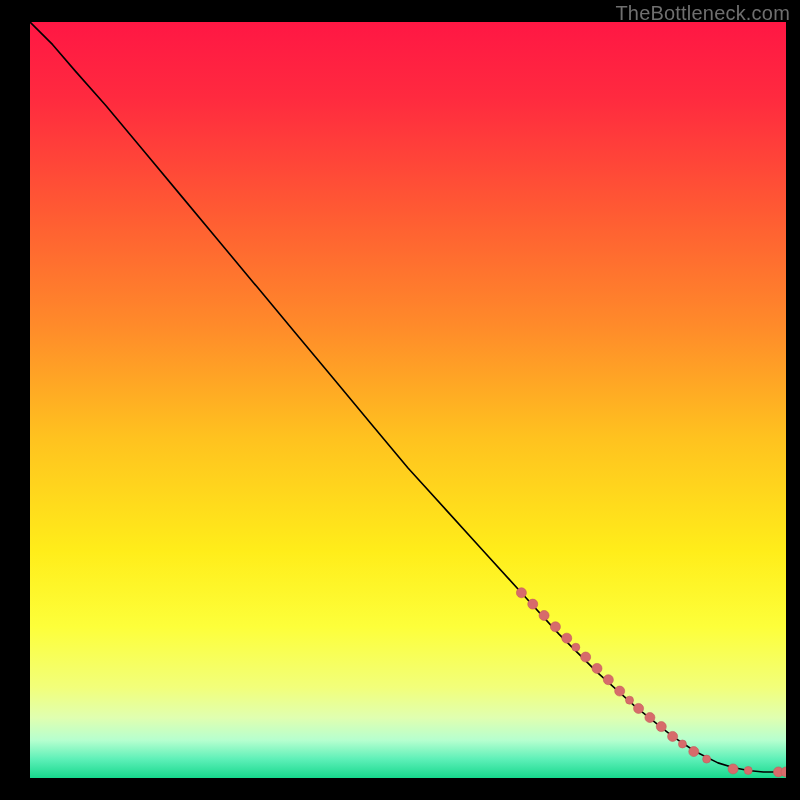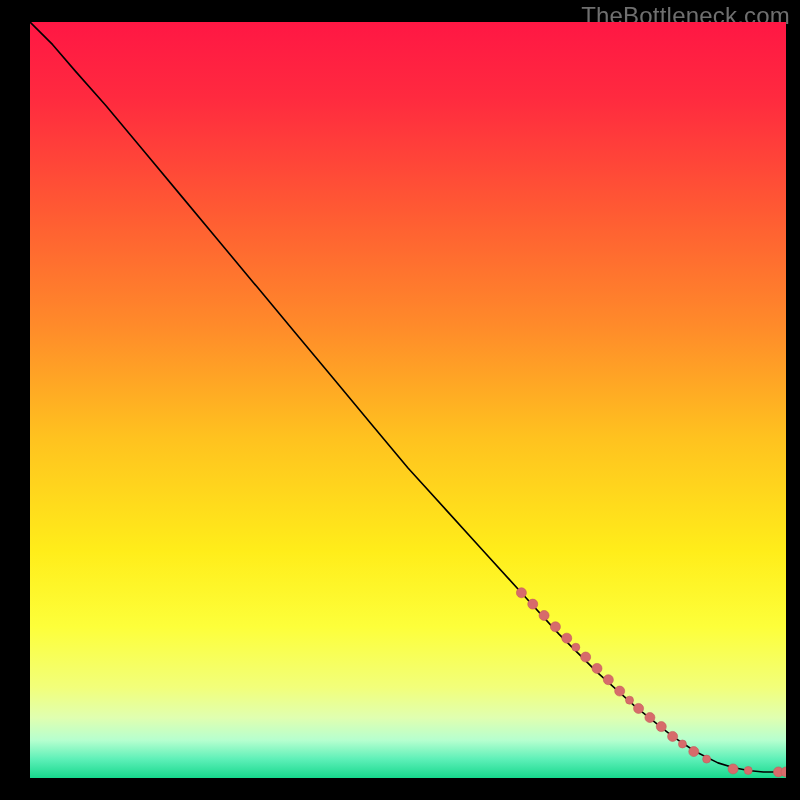--- a/index.html
+++ b/index.html
@@ -8,21 +8,21 @@
     position: relative;
     width: 800px;
     height: 800px;
     background: #000;
   }
   .watermark {
     position: absolute;
     top: 2px;
     right: 10px;
     font-family: Arial, Helvetica, sans-serif;
-    font-size: 24px;
+    font-size: 20px;
     font-weight: 500;
     color: #6f6f6f;
     letter-spacing: 0.2px;
   }
   .plot {
     position: absolute;
     left: 30px;
     top: 22px;
     width: 756px;
     height: 756px;

